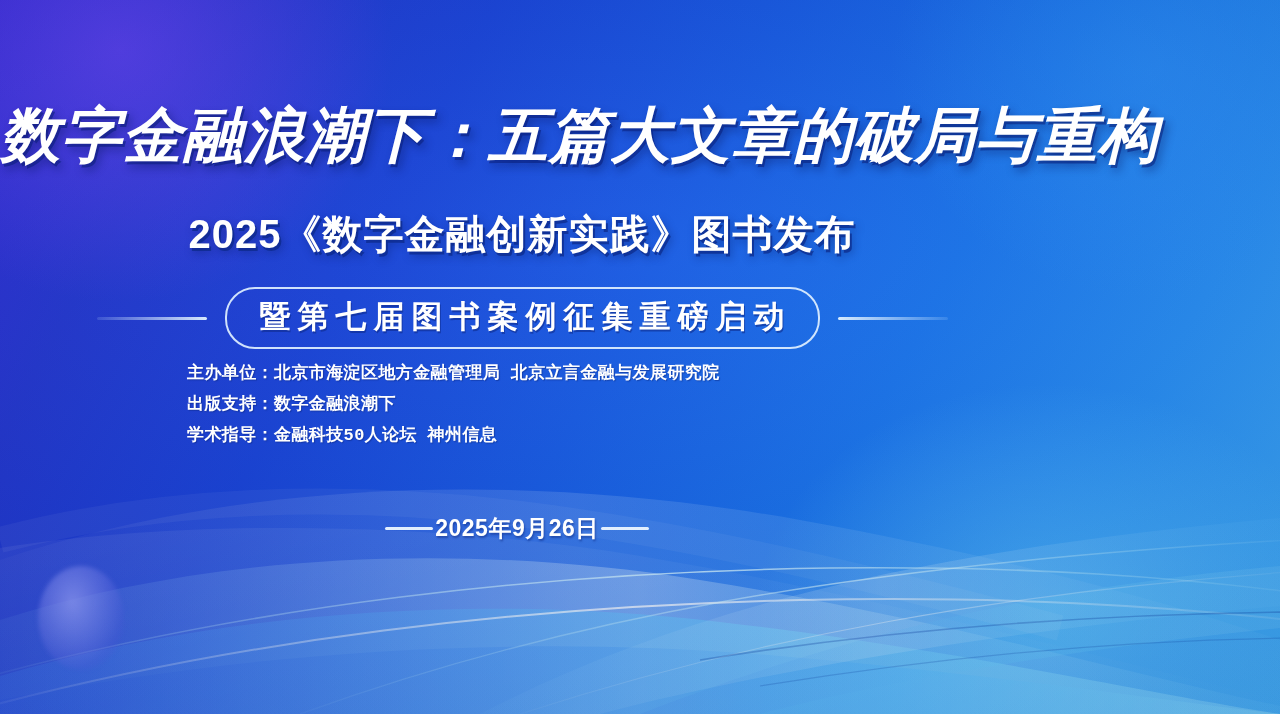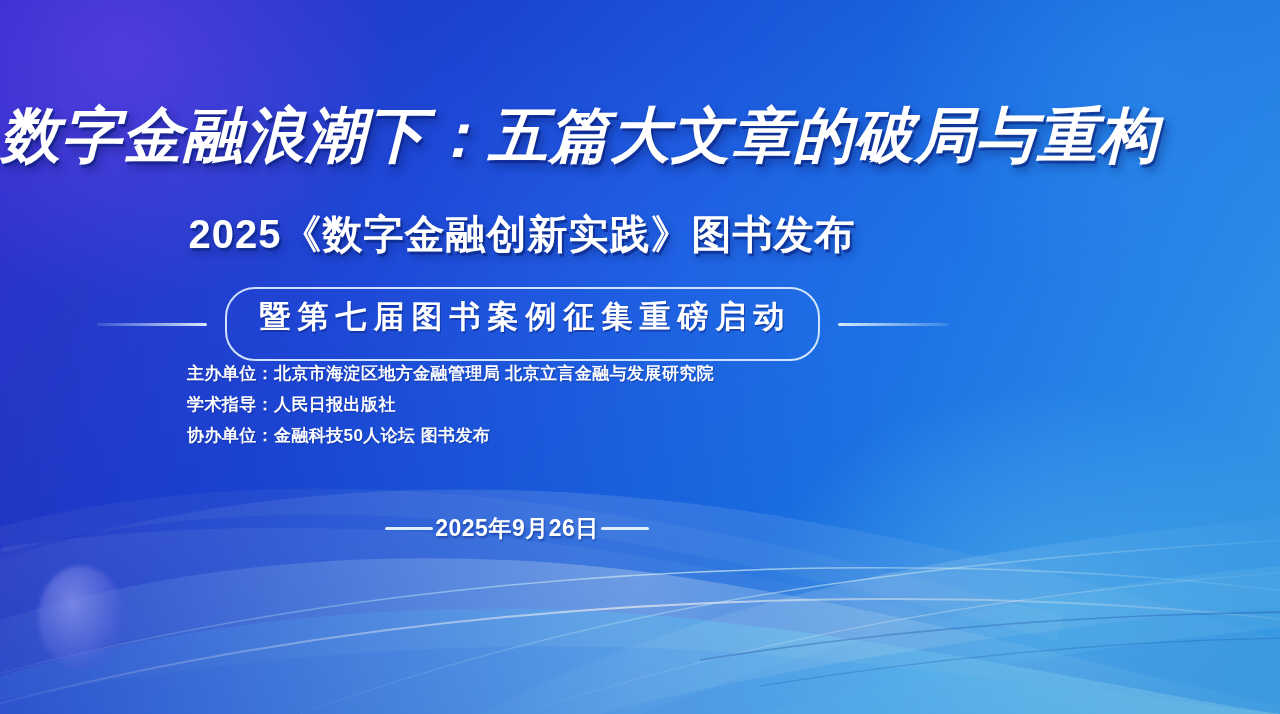--- a/index.html
+++ b/index.html
@@ -113,37 +113,38 @@
     height: 3px;
     background: linear-gradient(90deg, rgba(190,225,255,0.15), rgba(225,242,255,0.95));
     border-radius: 2px;
   }
   .rule.right {
     background: linear-gradient(90deg, rgba(225,242,255,0.95), rgba(190,225,255,0.15));
   }
   .pill {
     border: 2px solid rgba(223,240,255,0.92);
     border-radius: 30px;
-    padding: 7px 26px 21px;
+    padding: 7px 26px 9px;
     color: #ffffff;
     font-weight: 700;
     font-size: 31px;
     letter-spacing: 7px;
     text-indent: 7px;
     white-space: nowrap;
     text-shadow: 1px 2px 0 rgba(12,40,135,0.55);
   }
 
   .org-block {
     position: absolute;
     top: 358px;
     left: 0; right: 0;
     display: flex;
     flex-direction: column;
     align-items: center;
+    font-family: Liberation Mono, monospace;
   }
   .org-line {
     color: #ffffff;
     font-weight: 700;
     font-size: 17px;
     line-height: 31px;
     letter-spacing: 0.4px;
     white-space: nowrap;
     width: 670px;
     text-align: left;
@@ -258,22 +259,22 @@
     <div class="sub-title">2025《数字金融创新实践》图书发布</div>
 
     <div class="banner-row">
       <div class="rule left"></div>
       <div class="pill">暨第七届图书案例征集重磅启动</div>
       <div class="rule right"></div>
     </div>
 
     <div class="org-block">
       <div class="org-line">主办单位：北京市海淀区地方金融管理局  北京立言金融与发展研究院</div>
-      <div class="org-line">学术指导：人民日报出版社</div>
-      <div class="org-line">协办单位：金融科技50人论坛  图书发布</div>
+      <div class="org-line">出版支持：数字金融浪潮下</div>
+      <div class="org-line">学术指导：金融科技50人论坛  神州信息</div>
     </div>
 
     <div class="date-row">
       <div class="date-dash"></div>
       <div class="date-text">2025年9月26日</div>
       <div class="date-dash"></div>
     </div>
 
   </div>
 </div>

